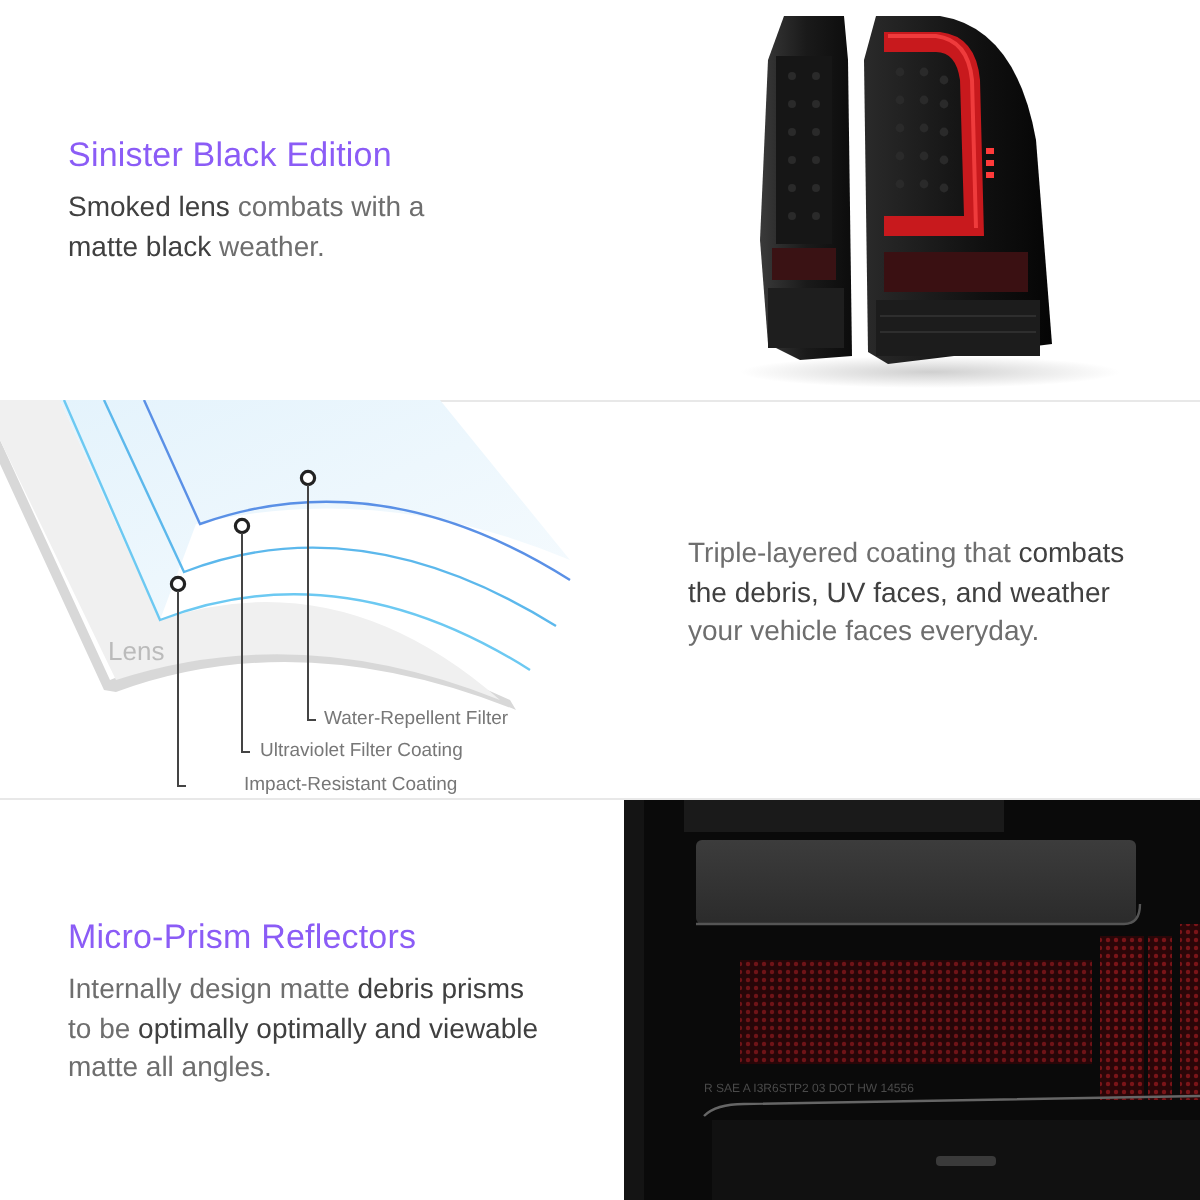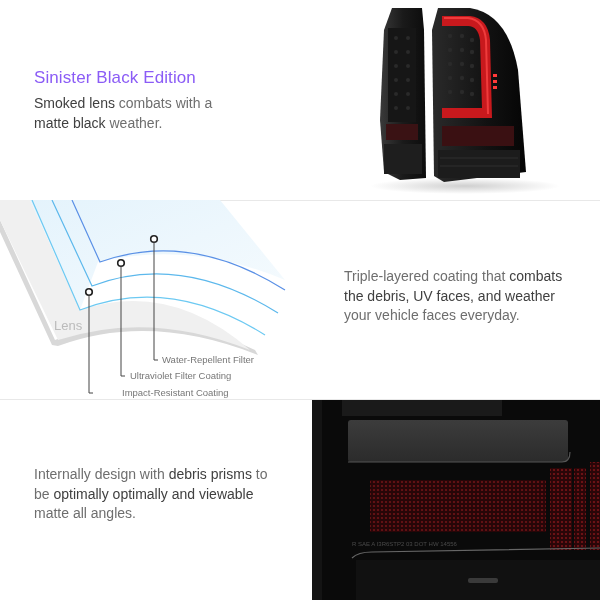--- a/index.html
+++ b/index.html
@@ -140,22 +140,23 @@
     <p>
       <span>Triple-layered coating that </span><span class="hl">combats the debris, UV faces, and weather</span><span> your vehicle faces everyday.</span>
     </p>
   </div>
 </div>
 
 <div class="divider" style="top:399px;"></div>
 
 <div class="section sec3">
   <div class="feature" style="left:34px; top:60px; width:240px;">
+    <h2>Micro-Prism Reflectors</h2>
     <p>
-      <span>Internally design with </span><span class="hl">debris prisms</span><span> to be </span><span class="hl">optimally optimally and viewable</span><span> matte all angles.</span>
+      <span>Internally design matte </span><span class="hl">debris prisms</span><span> to be </span><span class="hl">optimally optimally and viewable</span><span> matte all angles.</span>
     </p>
   </div>
 
   <svg style="left:312px; top:1px;" width="288" height="200" viewBox="0 0 288 200">
     <defs>
       <pattern id="prism" width="4" height="4" patternUnits="userSpaceOnUse">
         <rect width="4" height="4" fill="#2a0608"></rect>
         <circle cx="2" cy="2" r="1.1" fill="#7a1418"></circle>
       </pattern>
       <linearGradient id="smoke" x1="0" y1="0" x2="0" y2="1">

